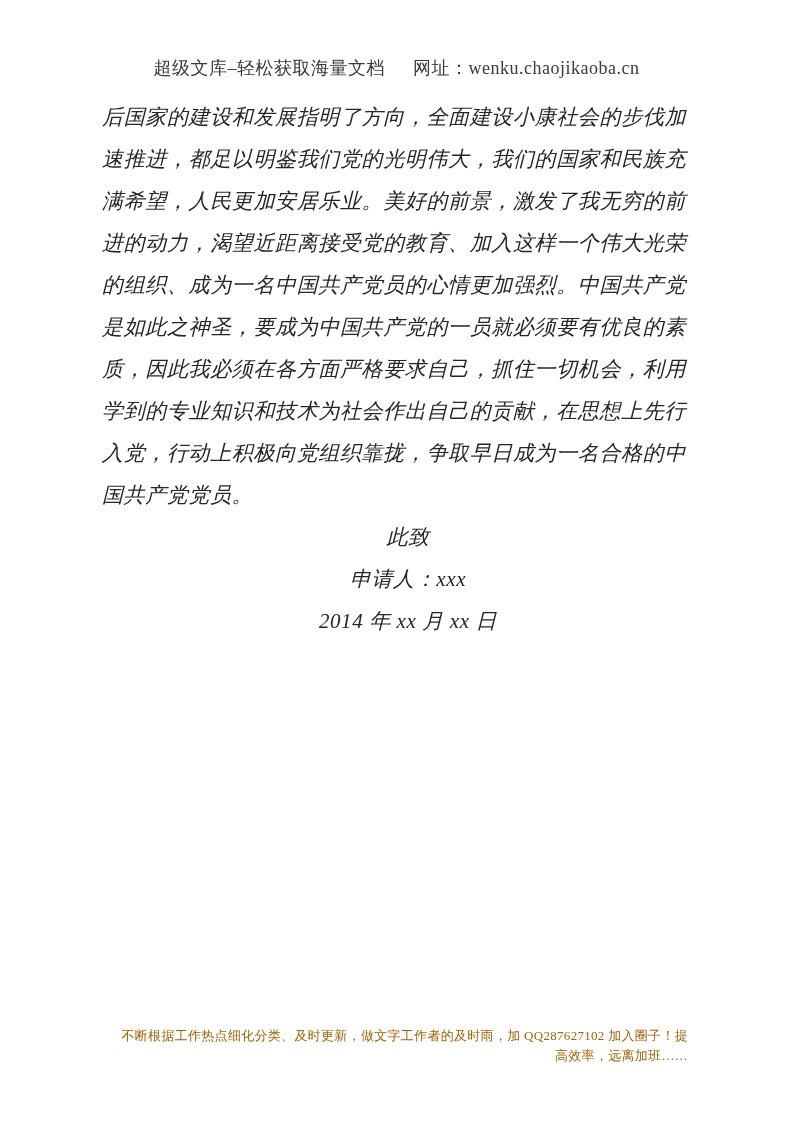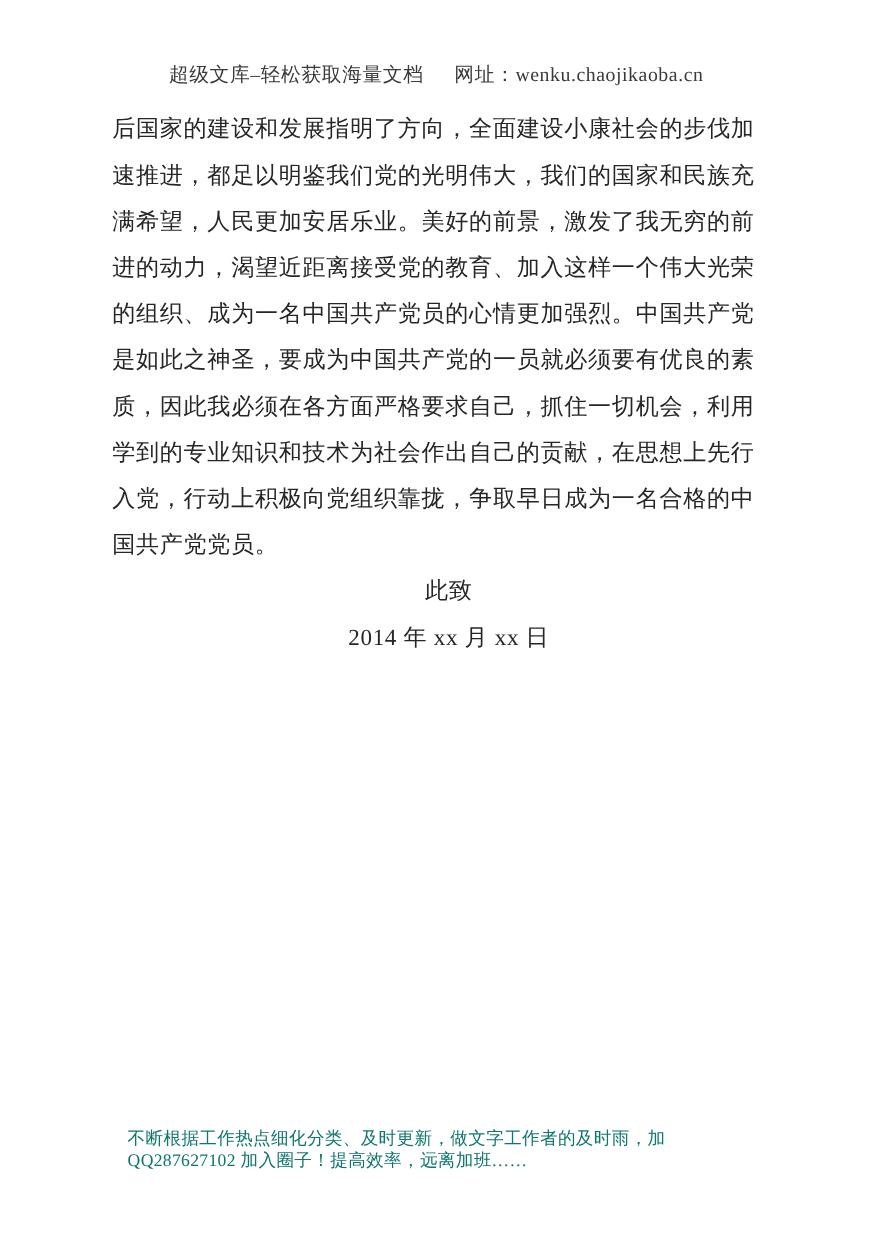--- a/index.html
+++ b/index.html
@@ -33,56 +33,58 @@
   .doc-body {
     position: absolute;
     top: 96px;
     left: 102px;
     width: 584px;
     font-size: 21px;
     line-height: 42px;
     letter-spacing: 0.6px;
     text-align: justify;
     text-justify: inter-ideograph;
+    font-style: italic;
   }
   .para {
     margin: 0;
   }
   .para.indent {
     text-indent: 2em;
   }
   .closing-line {
     margin: 0;
     padding-left: 28px;
     text-align: center;
   }
   .page-footer {
     position: absolute;
     top: 1026px;
     left: 116px;
     width: 572px;
-    font-size: 16px;
+    font-size: 13px;
     line-height: 20px;
     letter-spacing: 0.3px;
-    color: #0f766e;
-    text-align: left;
+    color: #a16207;
+    text-align: right;
   }
 </style>
 </head>
 <body>
 
 <div class="page">
 
   <div class="page-header">
     <span>超级文库–轻松获取海量文档</span><span class="header-url"><span>网址：</span><span>wenku.chaojikaoba.cn</span></span>
   </div>
 
   <div class="doc-body">
     <p class="para">后国家的建设和发展指明了方向，全面建设小康社会的步伐加速推进，都足以明鉴我们党的光明伟大，我们的国家和民族充满希望，人民更加安居乐业。美好的前景，激发了我无穷的前进的动力，渴望近距离接受党的教育、加入这样一个伟大光荣的组织、成为一名中国共产党员的心情更加强烈。中国共产党是如此之神圣，要成为中国共产党的一员就必须要有优良的素质，因此我必须在各方面严格要求自己，抓住一切机会，利用学到的专业知识和技术为社会作出自己的贡献，在思想上先行入党，行动上积极向党组织靠拢，争取早日成为一名合格的中国共产党党员。</p>
     <p class="closing-line">此致</p>
+    <p class="closing-line">申请人：xxx</p>
     <p class="closing-line">2014 年 xx 月 xx 日</p>
   </div>
 
   <div class="page-footer">
     <span>不断根据工作热点细化分类、及时更新，做文字工作者的及时雨，加 QQ287627102 加入圈子！提高效率，远离加班……</span>
   </div>
 
 </div>
 
 </body></html>

